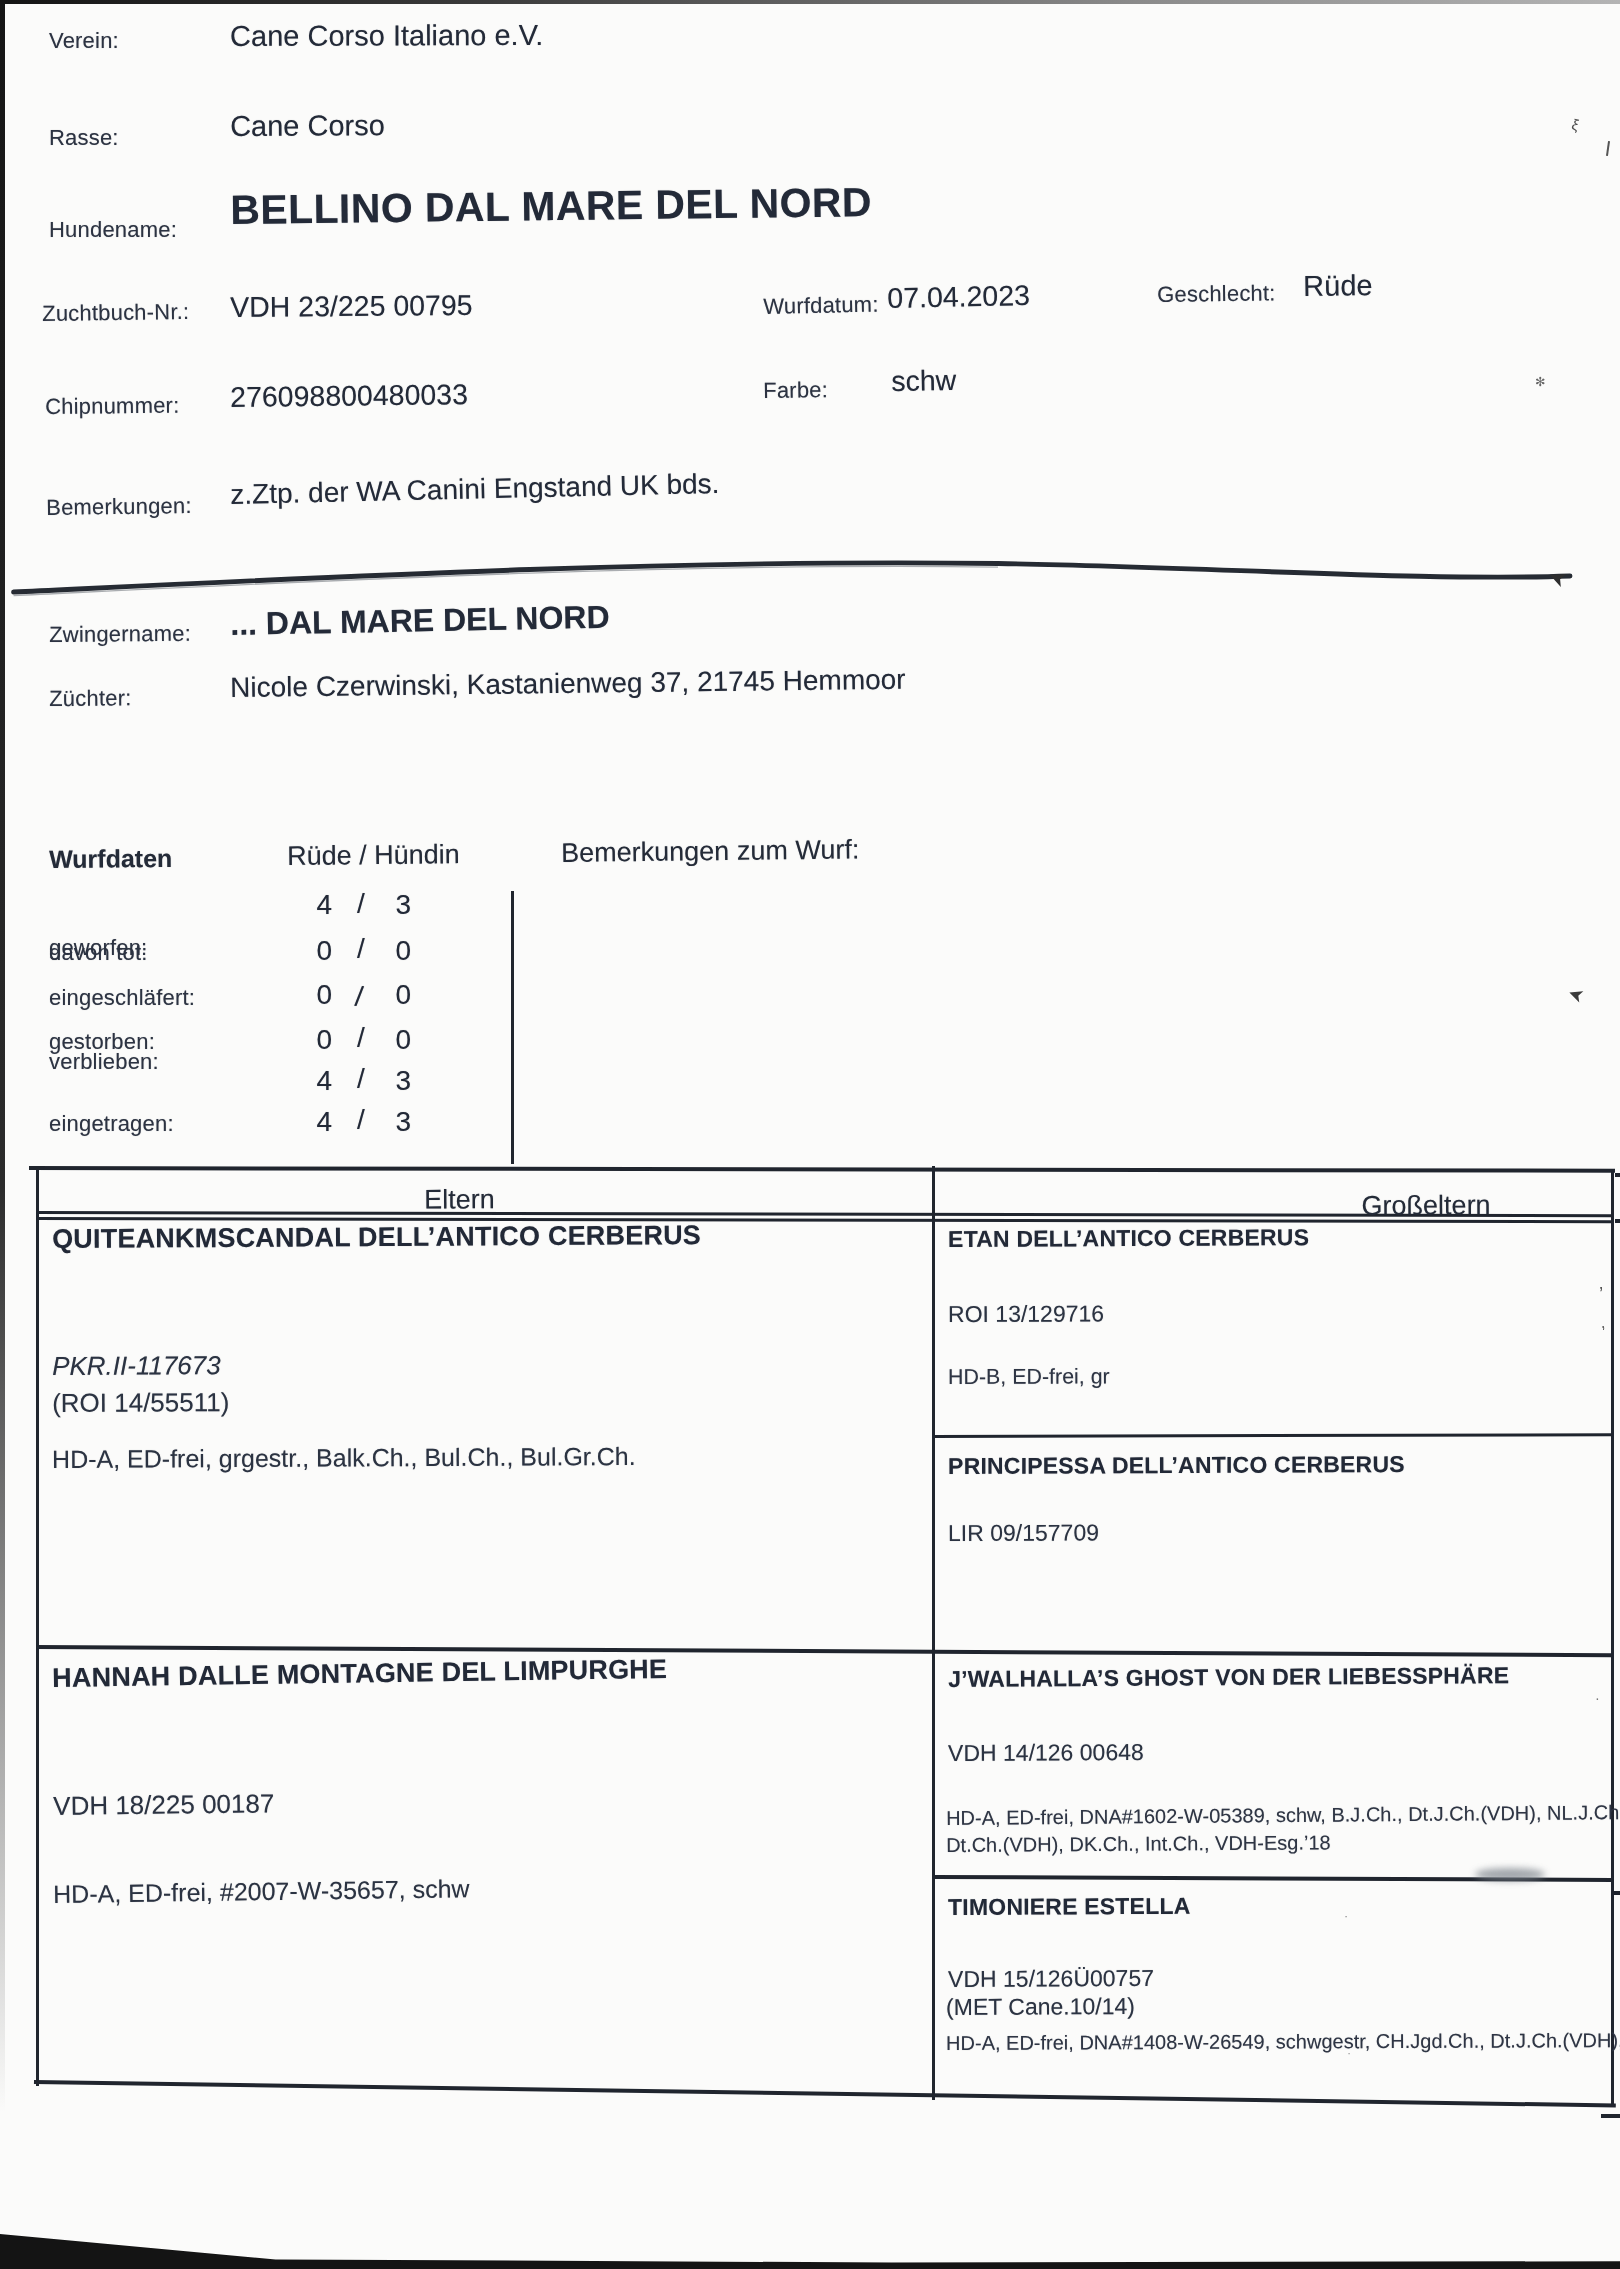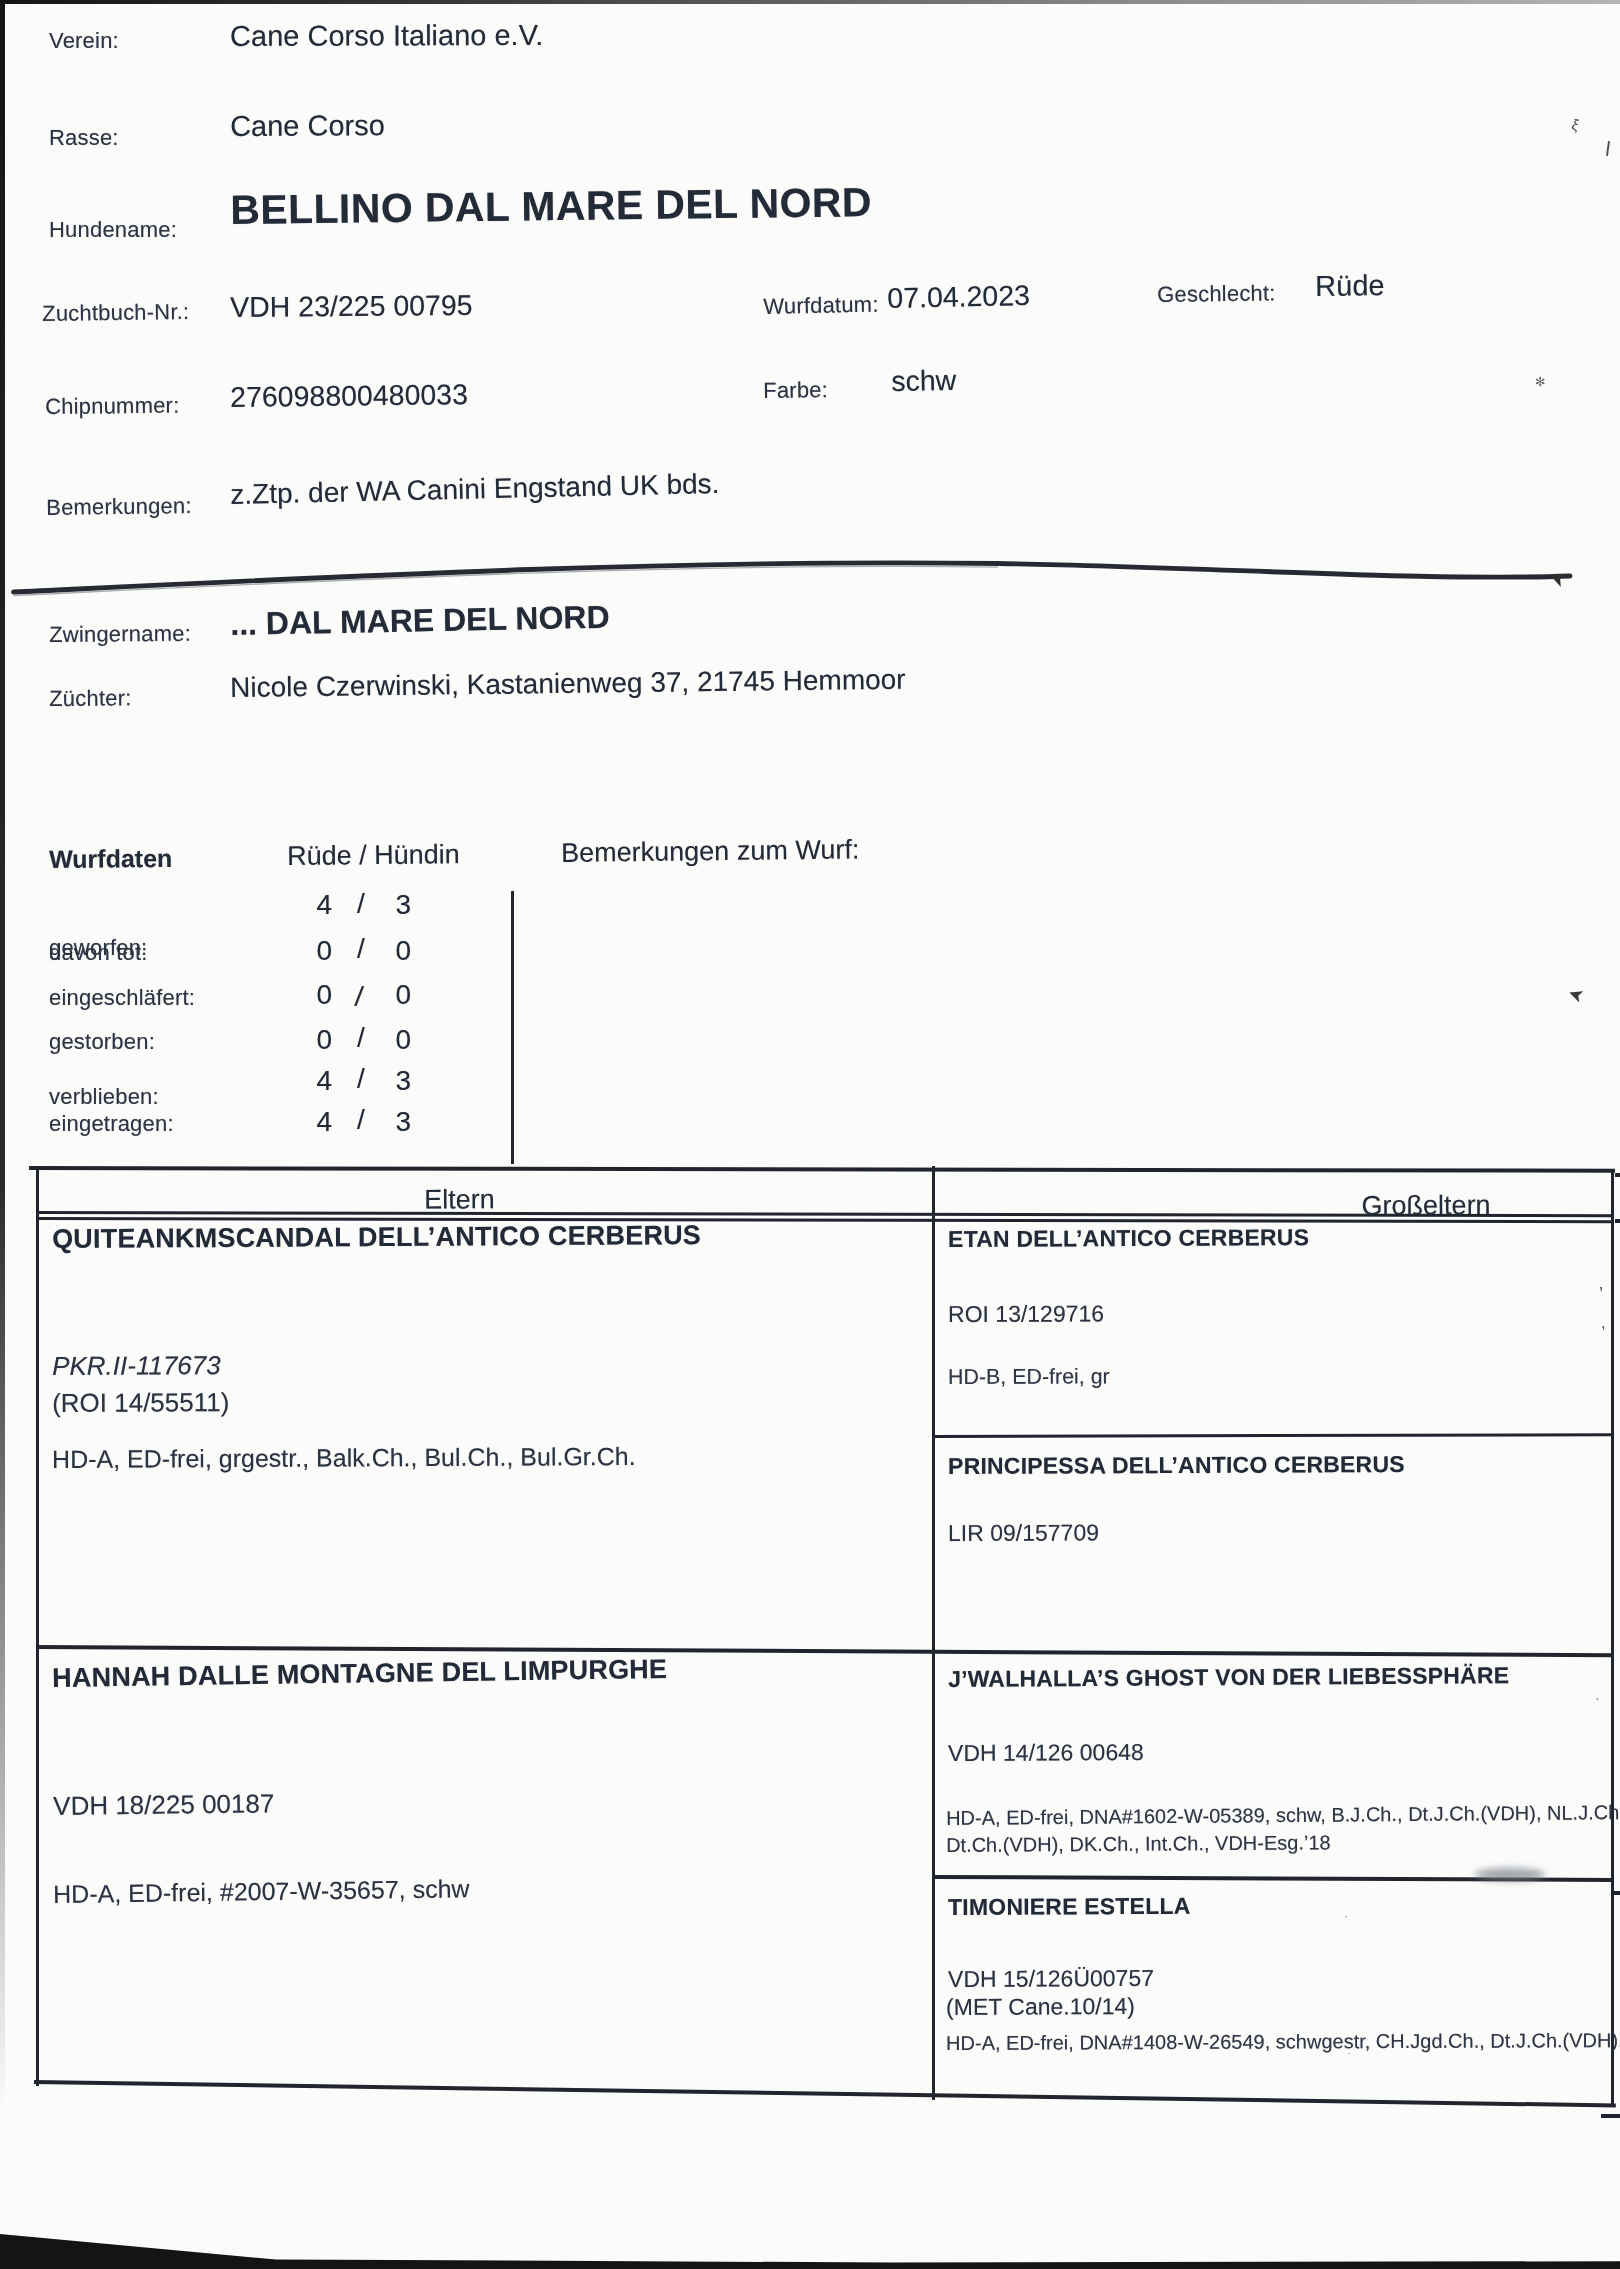--- a/index.html
+++ b/index.html
@@ -42,21 +42,21 @@
 <span class="abs lbl ink" style="left:49px;top:217px;">Hundename:</span>
 <span class="abs val ink b" style="left:230px;top:187px;font-size:41px;letter-spacing:0.4px;transform:rotate(-0.7deg);">BELLINO DAL MARE DEL NORD</span>
 
 <span class="abs lbl ink" style="left:42px;top:301px;transform:rotate(-0.8deg);">Zuchtbuch-Nr.:</span>
 <span class="abs val ink" style="left:230px;top:291px;transform:rotate(-0.5deg);">VDH 23/225 00795</span>
 
 <span class="abs lbl ink" style="left:763px;top:294px;transform:rotate(-1.2deg);">Wurfdatum:</span>
 <span class="abs val ink" style="left:887px;top:282px;transform:rotate(-1.2deg);">07.04.2023</span>
 
 <span class="abs lbl ink" style="left:1157px;top:282px;transform:rotate(-0.8deg);">Geschlecht:</span>
-<span class="abs val ink" style="left:1303px;top:270px;font-size:29px;transform:rotate(-0.8deg);margin-left:12px;">Rüde</span>
+<span class="abs val ink" style="left:1303px;top:270px;font-size:29px;transform:rotate(-0.8deg);">Rüde</span>
 
 <span class="abs lbl ink" style="left:45px;top:394px;transform:rotate(-0.6deg);">Chipnummer:</span>
 <span class="abs val ink" style="left:230px;top:381px;transform:rotate(-0.7deg);">276098800480033</span>
 
 <span class="abs lbl ink" style="left:763px;top:378px;transform:rotate(-0.8deg);text-align:center;">Farbe:</span>
 <span class="abs val ink" style="left:891px;top:365px;transform:rotate(-1deg);">schw</span>
 
 <span class="abs lbl ink" style="left:46px;top:495px;transform:rotate(-0.8deg);">Bemerkungen:</span>
 <span class="abs val ink" style="left:230px;top:479px;font-size:28px;transform:rotate(-1.3deg);">z.Ztp. der WA Canini Engstand UK bds.</span>
 
@@ -88,21 +88,21 @@
 <span class="abs lbl ink" style="left:49px;top:985px;">eingeschläfert:</span>
 <span class="abs num ink ctr" style="left:310px;top:979px;width:28.5px;">0</span>
 <span class="abs num ink ctr" style="left:351px;top:980px;width:19.6px;transform:rotate(6deg);">/</span>
 <span class="abs num ink ctr" style="left:389px;top:979px;width:28.5px;">0</span>
 
 <span class="abs lbl ink" style="left:49px;top:1029px;">gestorben:</span>
 <span class="abs num ink ctr" style="left:310px;top:1024px;width:28.5px;">0</span>
 <span class="abs num ink ctr" style="left:351px;top:1022px;width:19.6px;">/</span>
 <span class="abs num ink ctr" style="left:389px;top:1024px;width:28.5px;">0</span>
 
-<span class="abs lbl ink" style="left:49px;top:1084px;">verblieben:</span>
+<span class="abs lbl ink" style="left:49px;top:1049px;">verblieben:</span>
 <span class="abs num ink ctr" style="left:310px;top:1065px;width:28.5px;">4</span>
 <span class="abs num ink ctr" style="left:351px;top:1063px;width:19.6px;">/</span>
 <span class="abs num ink ctr" style="left:389px;top:1065px;width:28.5px;">3</span>
 
 <span class="abs lbl ink" style="left:49px;top:1111px;">eingetragen:</span>
 <span class="abs num ink ctr" style="left:310px;top:1106px;width:28.5px;">4</span>
 <span class="abs num ink ctr" style="left:351px;top:1104px;width:19.6px;">/</span>
 <span class="abs num ink ctr" style="left:389px;top:1106px;width:28.5px;">3</span>
 
 <div class="line" style="left:511px;top:891px;width:2.7px;height:273px;"></div>

